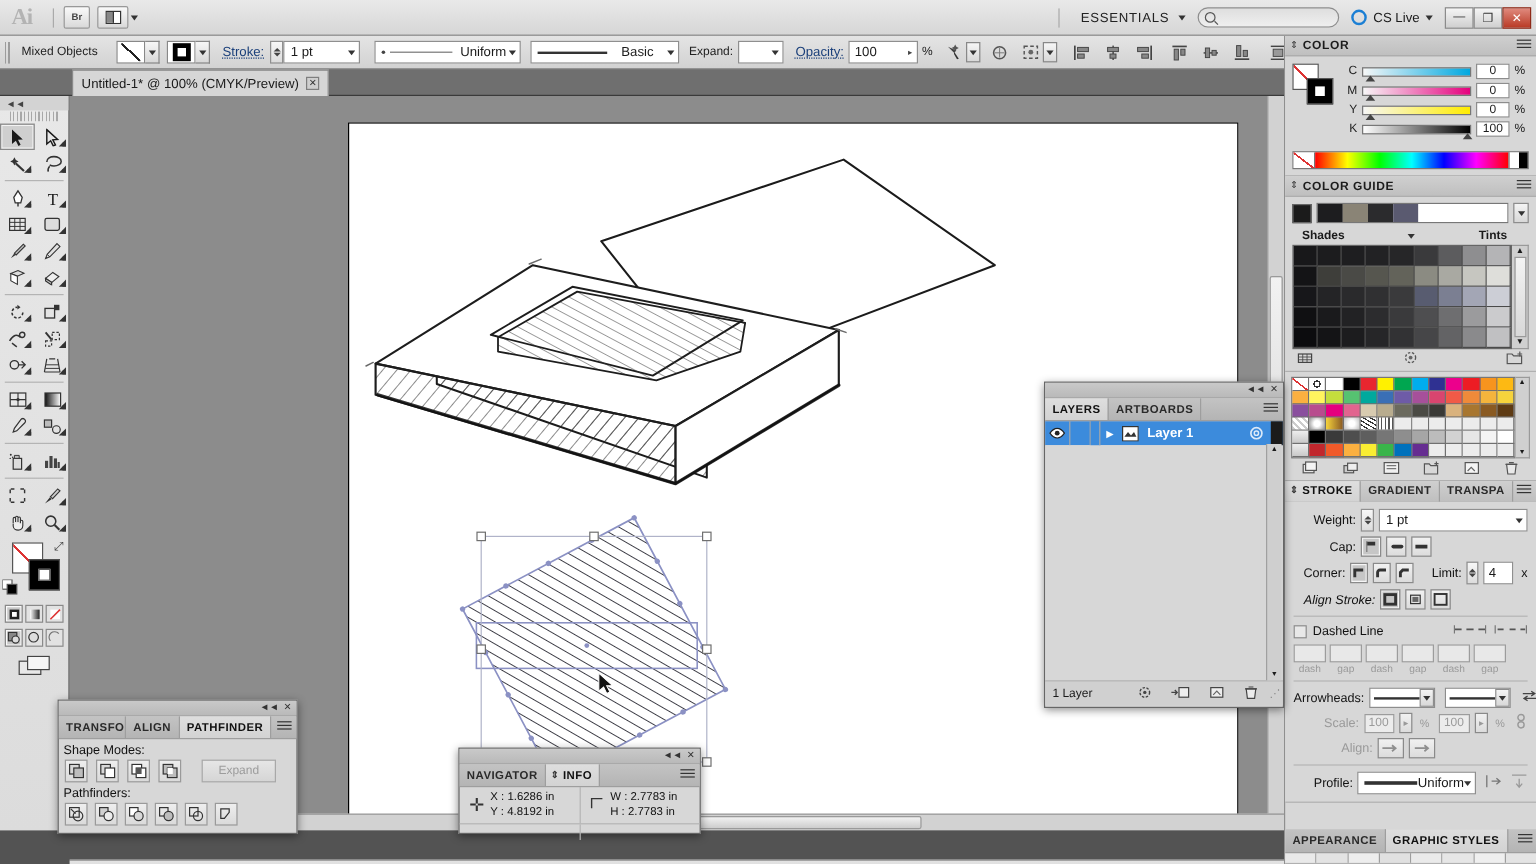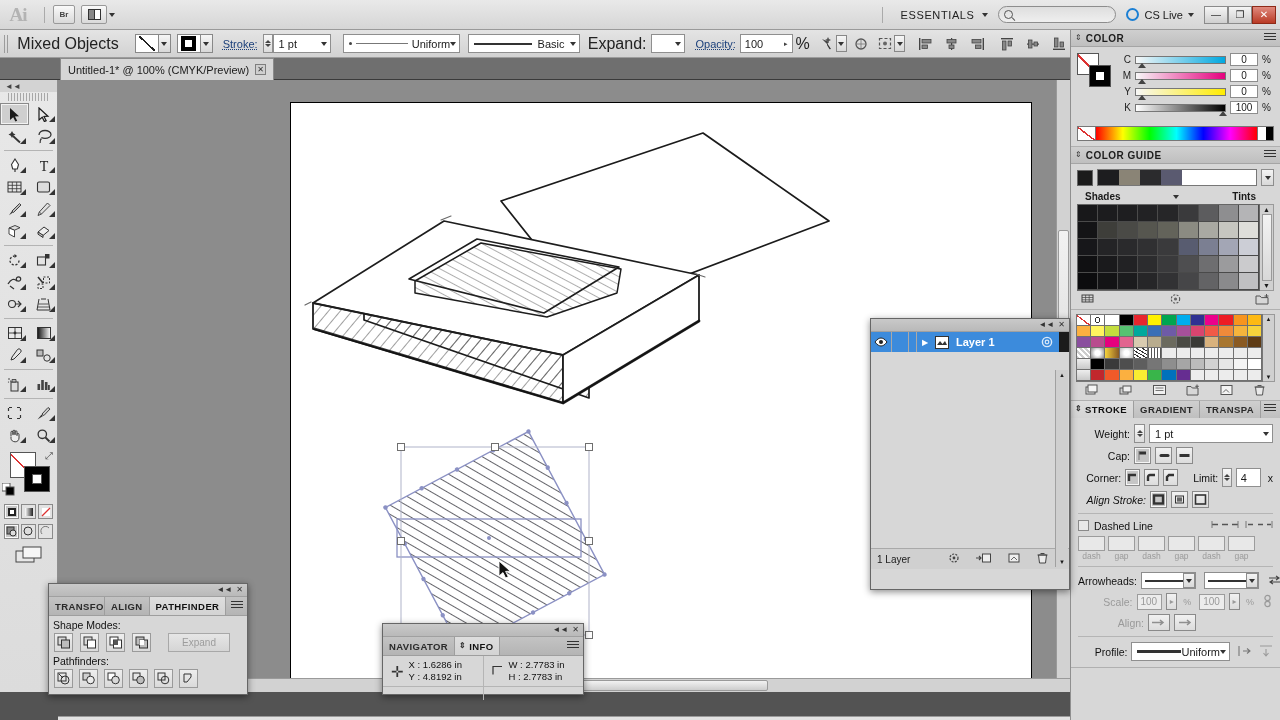--- a/index.html
+++ b/index.html
@@ -71,21 +71,21 @@
   .winbtn.close { background:linear-gradient(#e08a7e,#b93a25); color:#fff; border-color:#8e2a18;}
 
   
   .controlbar {
     position:absolute; left:0; top:30px; width:1280px; height:28px;
     background: linear-gradient(#e4e4e4,#d2d2d2);
     border-bottom:1px solid #9c9c9c;
     display:flex; align-items:center; padding-left:4px; gap:0; overflow:hidden;
   }
   .grip { width:6px;height:18px; background:repeating-linear-gradient(90deg,#9c9c9c 0 1px,transparent 1px 3px); margin-right:8px;}
-  .cb-label { font-size:16px; color:#222; margin-right:16px; white-space:nowrap;}
+  .cb-label { font-size:10px; color:#222; margin-right:16px; white-space:nowrap;}
   .swbox { width:24px;height:19px;border:1px solid #888;background:#fff;display:flex;align-items:center;justify-content:center;}
   .swbox .diag { width:16px;height:15px; background:linear-gradient(to top right, transparent 46%, #222 46%, #222 54%, transparent 54%);}
   .sq-fill { width:15px;height:15px;background:#000;display:flex;align-items:center;justify-content:center;}
   .sq-fill i { width:7px;height:7px;background:#fff;display:block;}
   .dd-btn { width:12px;height:19px;border:1px solid #888;border-left:none;background:linear-gradient(#f6f6f6,#d8d8d8);display:flex;align-items:center;justify-content:center;}
   .ul-lbl { text-decoration: underline; text-decoration-style: dotted; color:#1a3f7a; font-size:11px; }
   .spin { width:11px;height:19px;border:1px solid #8f8f8f;background:linear-gradient(#f7f7f7,#dcdcdc);display:flex;flex-direction:column;align-items:center;justify-content:center;gap:1px;}
   .spin b { width:0;height:0;border-left:3px solid transparent;border-right:3px solid transparent;border-bottom:3px solid #444;display:block;}
   .spin u { width:0;height:0;border-left:3px solid transparent;border-right:3px solid transparent;border-top:3px solid #444;display:block;}
   .field { height:19px;border:1px solid #8f8f8f;background:#fff;display:flex;align-items:center;padding:0 4px;font-size:11px;}
@@ -1359,26 +1359,56 @@
           <span style="margin-left:4px;"><svg width="14" height="12">
                 <path d="M1 1v10M5 6h7M9 3.5l3 2.5-3 2.5" fill="none" stroke="#777" stroke-width="1.1"></path>
               </svg></span>
           <span style="margin-left:3px;"><svg width="14" height="12">
                 <path d="M1 1h12M7 4v7M4.5 8l2.5 3 2.5-3" fill="none" stroke="#9a9a9a" stroke-width="1.1"></path>
               </svg></span>
         </div>
       </div>
     </div>
 
+    <div class="panel" style="position:absolute;bottom:0;left:0;width:210px;">
+      <div class="tabhead" style="height:20px;">
+        <div class="ptab">APPEARANCE</div>
+        <div class="ptab active">GRAPHIC STYLES</div>
+        <span class="ph-menu" style="top:4px;">
+            <s></s>
+            <s></s>
+            <s></s>
+          </span>
+      </div>
+      <div style="height:8px;background:#cdcdcd;display:grid;grid-template-columns:repeat(8,1fr);">
+        <i style="border-right:1px solid #9e9e9e;background:#e9e9e9;display:block;"></i>
+        <i style="border-right:1px solid #9e9e9e;background:#e3e3e3;display:block;"></i>
+        <i style="border-right:1px solid #9e9e9e;background:#ededed;display:block;"></i>
+        <i style="border-right:1px solid #9e9e9e;background:#e0e0e0;display:block;"></i>
+        <i style="border-right:1px solid #9e9e9e;background:#eaeaea;display:block;"></i>
+        <i style="border-right:1px solid #9e9e9e;background:#e6e6e6;display:block;"></i>
+        <i style="border-right:1px solid #9e9e9e;background:#efefef;display:block;"></i>
+        <i style="background:#e4e4e4;display:block;"></i>
+      </div>
+    </div>
   </div>
 
   <div class="float layers-panel">
     <div class="float-bar">
       <span class="fb-ico">◄◄</span>
       <span class="fb-ico">✕</span>
+    </div>
+    <div class="tabhead">
+      <div class="ptab active">LAYERS</div>
+      <div class="ptab">ARTBOARDS</div>
+      <span class="ph-menu" style="top:4px;">
+          <s></s>
+          <s></s>
+          <s></s>
+        </span>
     </div>
     <div class="layer-row">
       <span class="cell" style="width:21px;">
         <svg width="14" height="10" viewBox="0 0 14 10">
             <path d="M1 5c2-3 4.5-4 6-4s4 1 6 4c-2 3-4.5 4-6 4S3 8 1 5z" fill="#fff" stroke="#222" stroke-width="1"></path>
             <circle cx="7" cy="5" r="2" fill="#222"></circle>
           </svg>
       </span>
       <span class="cell" style="width:17px;"></span>
       <span class="cell" style="width:8px;background:#3c8bdc;"></span>

